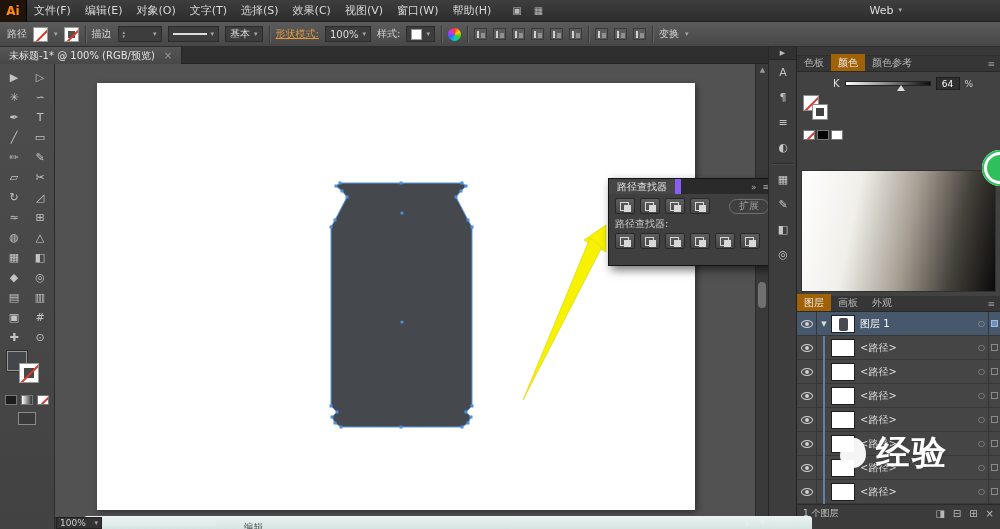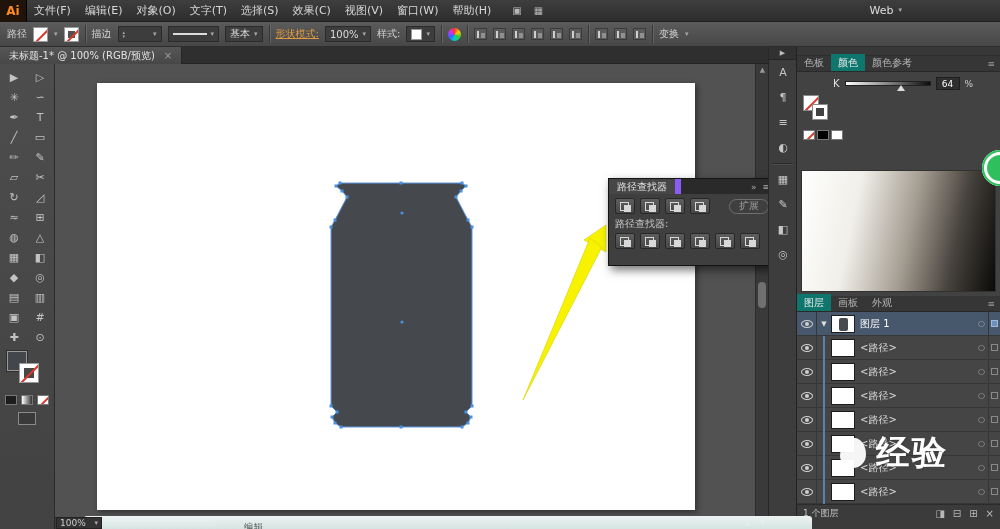--- a/index.html
+++ b/index.html
@@ -79,21 +79,21 @@
   #dockstrip{position:absolute;left:768px;top:47px;width:28px;height:482px;background:#3d3d3d;border-left:1px solid #272727;}
   .expand-btn{width:27px;height:13px;background:#313131;border-bottom:1px solid #252525;color:#bbb;font-size:7px;text-align:center;line-height:13px;}
   .strip-icon{width:28px;height:25px;display:flex;align-items:center;justify-content:center;color:#c6c6c6;font-size:11px;}
   .strip-sep{height:1px;background:#2b2b2b;margin:3px 3px;box-shadow:0 1px 0 #4c4c4c;}
 
   
   #panels{position:absolute;left:796px;top:47px;width:204px;height:507px;background:#424242;border-left:1px solid #222;display:flex;flex-direction:column;}
   .group-head{height:9px;background:#383838;border-bottom:1px solid #2e2e2e;flex:none;}
   .ptabs{height:16px;background:#363636;display:flex;align-items:flex-end;border-bottom:1px solid #292929;flex:none;}
   .ptab{padding:2px 7px 1px;font-size:10px;color:#b4b4b4;}
-  .ptab.active{background:#0f766e;color:#ececec;text-align:center;}
+  .ptab.active{background:#a16207;color:#ececec;text-align:center;}
   .pmenu{margin-left:auto;padding:0 5px 2px;color:#999;font-size:9px;}
   #colorbody{padding:5px 6px 0;height:96px;flex:none;}
   .k-row{display:flex;align-items:center;gap:5px;margin-left:30px;}
   .k-label{font-size:10px;color:#e0e0e0;}
   .k-slider{position:relative;width:86px;height:12px;flex:none;}
   .k-track{position:absolute;left:0;top:3px;width:86px;height:5px;background:linear-gradient(to right,#fff,#0c0c0c);border:1px solid #222;}
   .k-thumb{position:absolute;left:52px;top:7px;width:0;height:0;border-left:4px solid transparent;border-right:4px solid transparent;border-bottom:6px solid #ddd;}
   .k-value{width:24px;height:13px;background:#2f2f2f;border:1px solid #1e1e1e;color:#fff;font-size:9px;display:flex;align-items:center;justify-content:center;}
   .k-unit{font-size:9px;color:#ccc;}
   .cmini{position:relative;width:32px;height:28px;margin-top:5px;}

